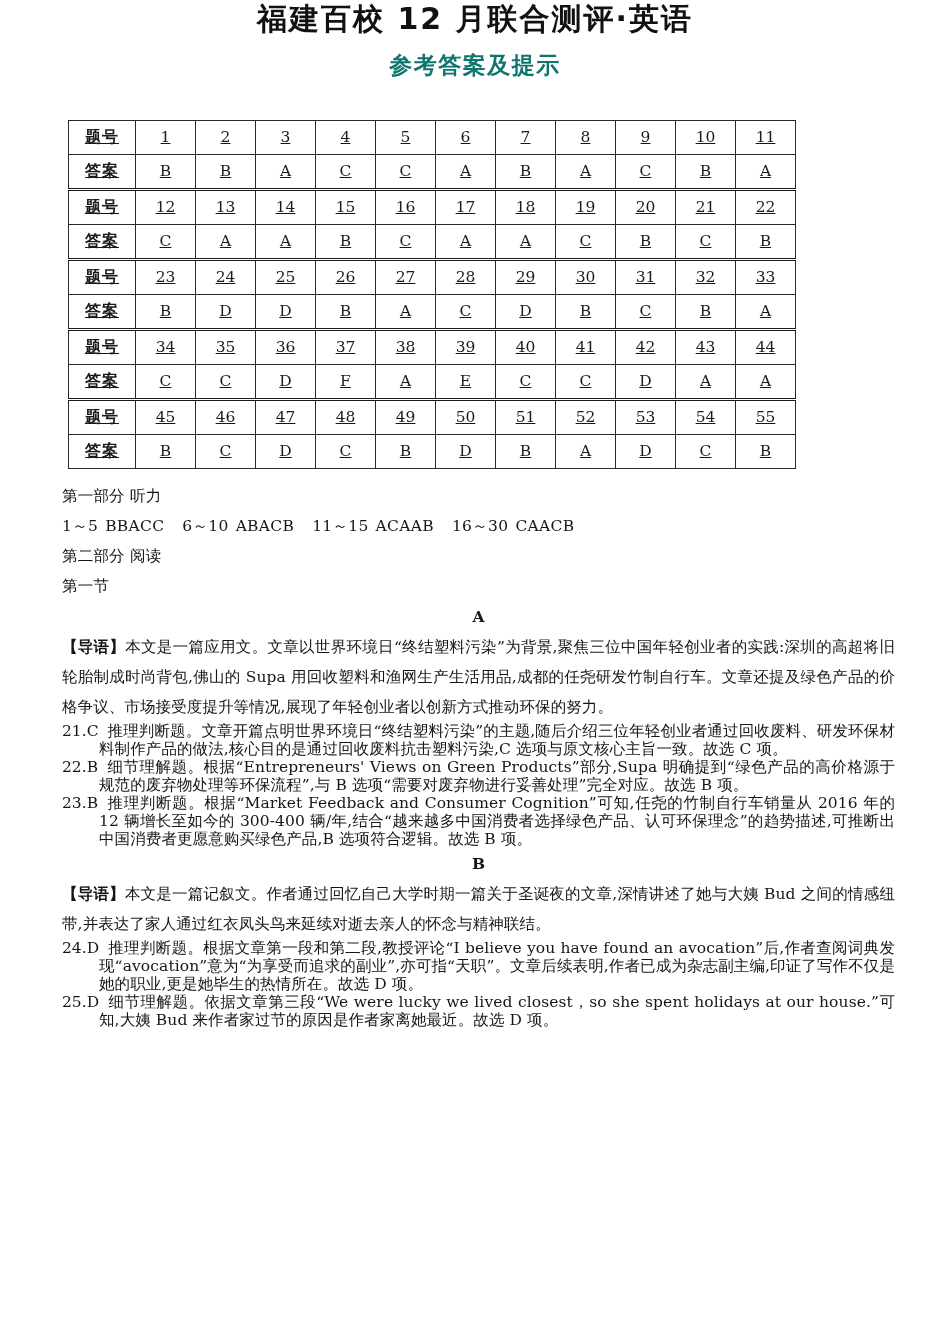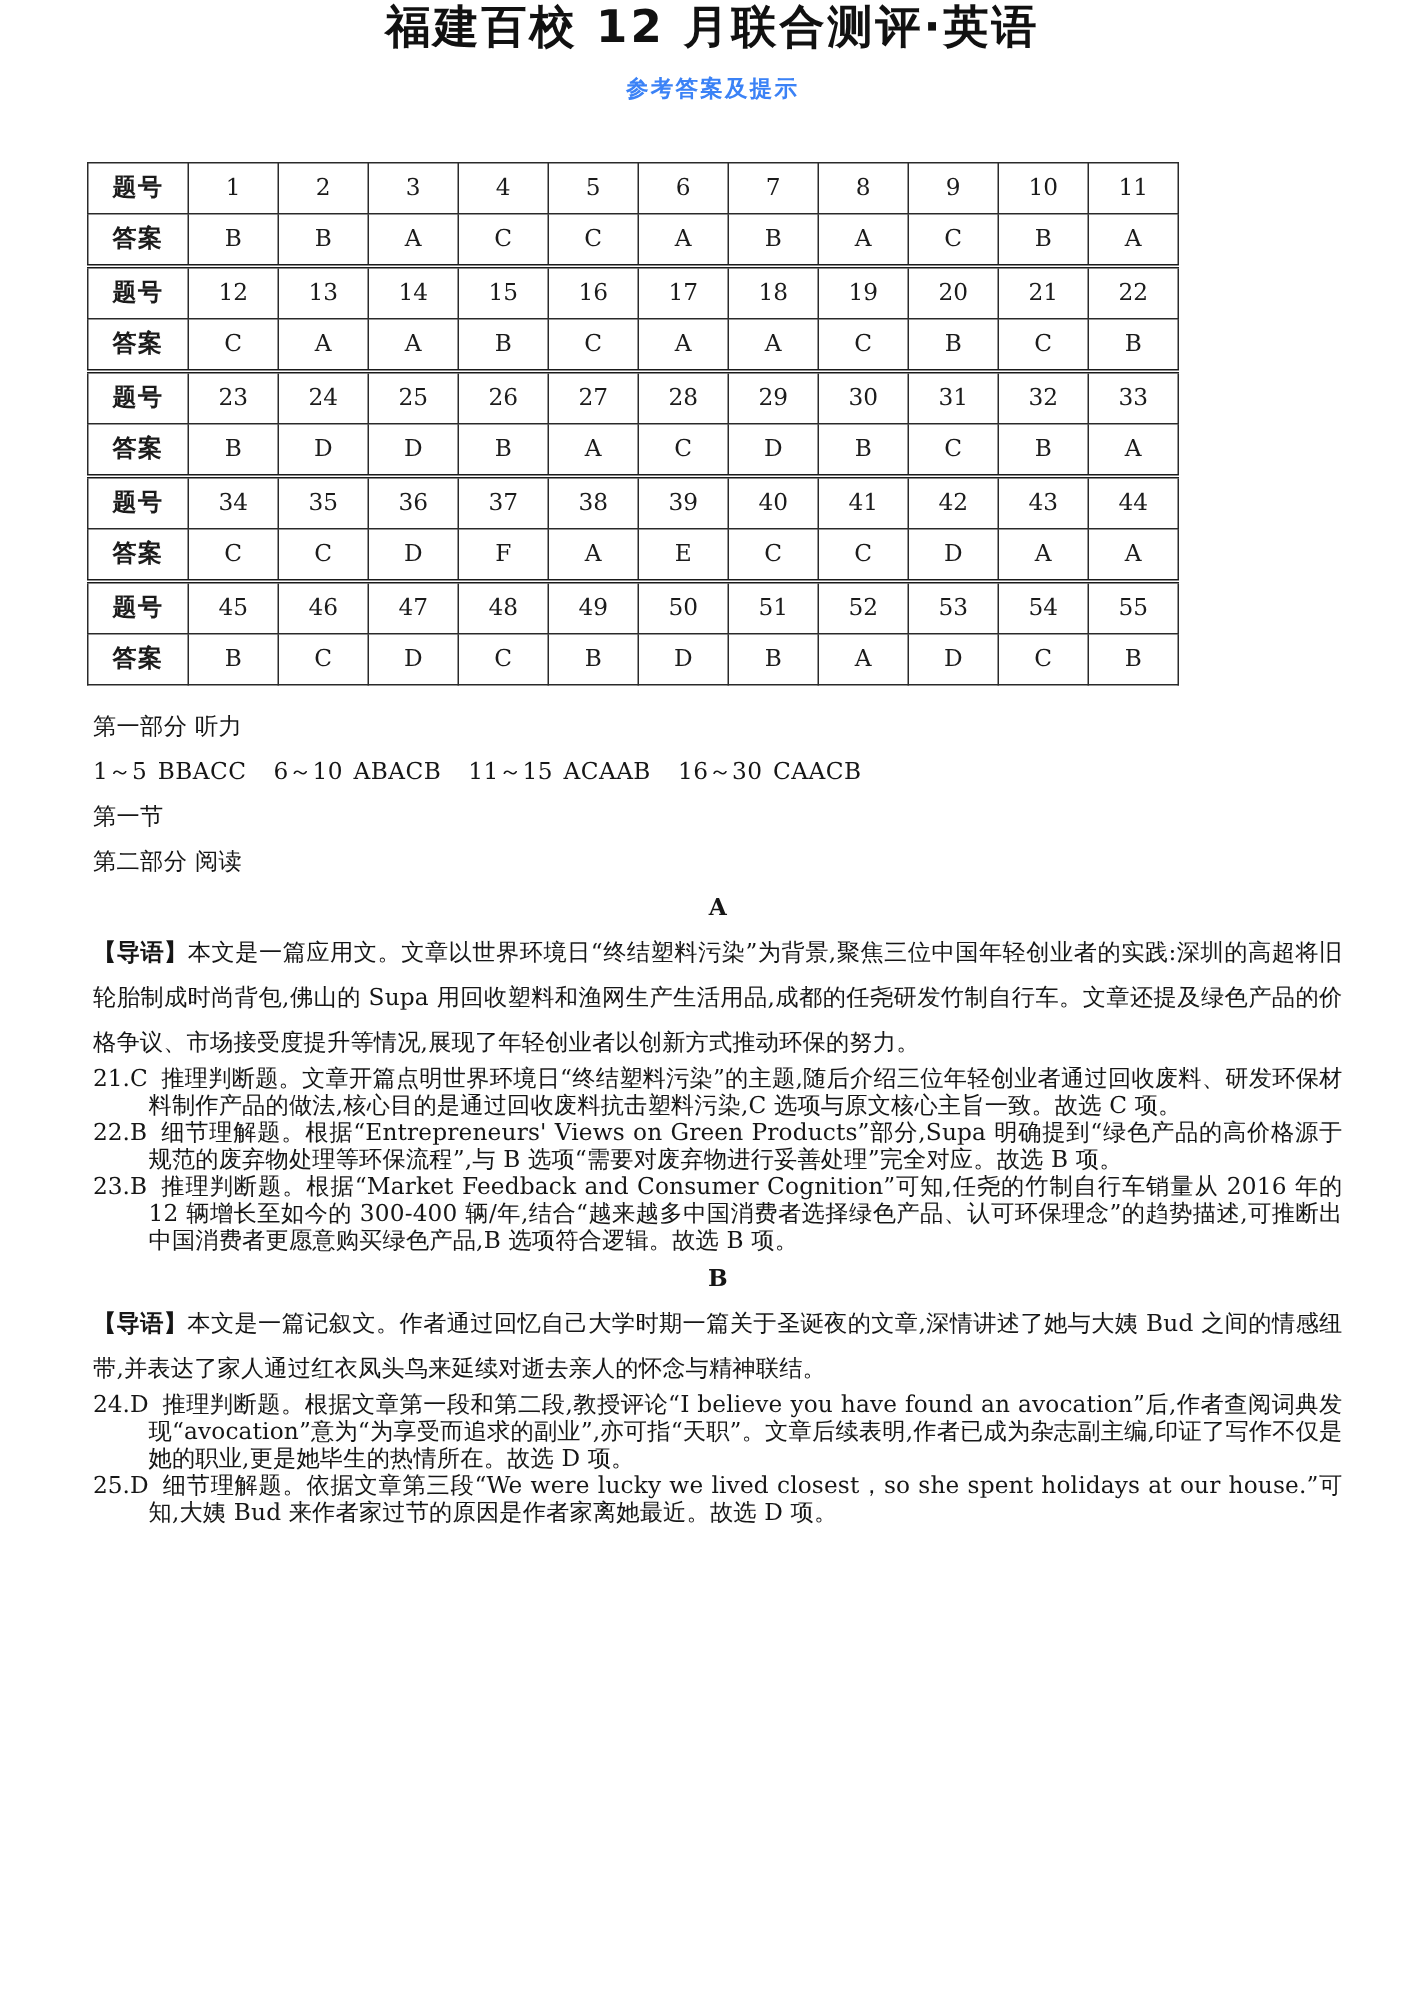--- a/index.html
+++ b/index.html
@@ -30,31 +30,32 @@
   .main-title {
     font-size: 30px;
     font-weight: bold;
     letter-spacing: 2px;
     line-height: 1.25;
     color: #111;
     font-family: "DejaVu Sans", "Liberation Sans", sans-serif;
   }
   .sub-title {
     margin-top: 12px;
-    font-size: 15px;
+    font-size: 23px;
     font-weight: bold;
     letter-spacing: 1.5px;
-    color: #3b82f6;
+    color: #0f766e;
     font-family: "DejaVu Sans", "Liberation Sans", sans-serif;
   }
 
   
   .table-wrap {
-    margin: 39px 0 0 5px;
+    margin: 39px 0 0 15px;
     padding-left: 53px;
+    text-decoration: underline;
   }
   table.answers {
     border-collapse: collapse;
     width: 727px;
     table-layout: fixed;
   }
   table.answers col.head-col { width: 67px; }
   table.answers col.ans-col  { width: 60px; }
 
   table.answers td {
@@ -326,22 +327,22 @@
             <td>B</td>
           </tr>
         </tbody>
     </table>
   </div>
 
   <div class="body-text">
 
     <p class="plain-line">第一部分 听力</p>
     <p class="listen-line" id="listening-line"><span class="grp"><span class="rng">1～5</span><span>BBACC</span></span><span class="grp"><span class="rng">6～10</span><span>ABACB</span></span><span class="grp"><span class="rng">11～15</span><span>ACAAB</span></span><span class="grp"><span class="rng">16～30</span><span>CAACB</span></span></p>
+    <p class="plain-line">第二部分 阅读</p>
     <p class="plain-line">第一节</p>
-    <p class="plain-line">第二部分 阅读</p>
 
     <div id="passages-container">
         <p class="sec-letter">A</p>
         <p class="guide"><span class="tag">【导语】</span><span>本文是一篇应用文。文章以世界环境日“终结塑料污染”为背景,聚焦三位中国年轻创业者的实践:深圳的高超将旧轮胎制成时尚背包,佛山的 Supa 用回收塑料和渔网生产生活用品,成都的任尧研发竹制自行车。文章还提及绿色产品的价格争议、市场接受度提升等情况,展现了年轻创业者以创新方式推动环保的努力。</span></p>
         <p class="qitem"><span class="qno">21.C</span><span class="qtype">推理判断题。</span><span>文章开篇点明世界环境日“终结塑料污染”的主题,随后介绍三位年轻创业者通过回收废料、研发环保材料制作产品的做法,核心目的是通过回收废料抗击塑料污染,C 选项与原文核心主旨一致。故选 C 项。</span></p>
         <p class="qitem"><span class="qno">22.B</span><span class="qtype">细节理解题。</span><span>根据“Entrepreneurs' Views on Green Products”部分,Supa 明确提到“绿色产品的高价格源于规范的废弃物处理等环保流程”,与 B 选项“需要对废弃物进行妥善处理”完全对应。故选 B 项。</span></p>
         <p class="qitem"><span class="qno">23.B</span><span class="qtype">推理判断题。</span><span>根据“Market Feedback and Consumer Cognition”可知,任尧的竹制自行车销量从 2016 年的 12 辆增长至如今的 300-400 辆/年,结合“越来越多中国消费者选择绿色产品、认可环保理念”的趋势描述,可推断出中国消费者更愿意购买绿色产品,B 选项符合逻辑。故选 B 项。</span></p>
         <p class="sec-letter">B</p>
         <p class="guide"><span class="tag">【导语】</span><span>本文是一篇记叙文。作者通过回忆自己大学时期一篇关于圣诞夜的文章,深情讲述了她与大姨 Bud 之间的情感纽带,并表达了家人通过红衣凤头鸟来延续对逝去亲人的怀念与精神联结。</span></p>
         <p class="qitem"><span class="qno">24.D</span><span class="qtype">推理判断题。</span><span>根据文章第一段和第二段,教授评论“I believe you have found an avocation”后,作者查阅词典发现“avocation”意为“为享受而追求的副业”,亦可指“天职”。文章后续表明,作者已成为杂志副主编,印证了写作不仅是她的职业,更是她毕生的热情所在。故选 D 项。</span></p>

